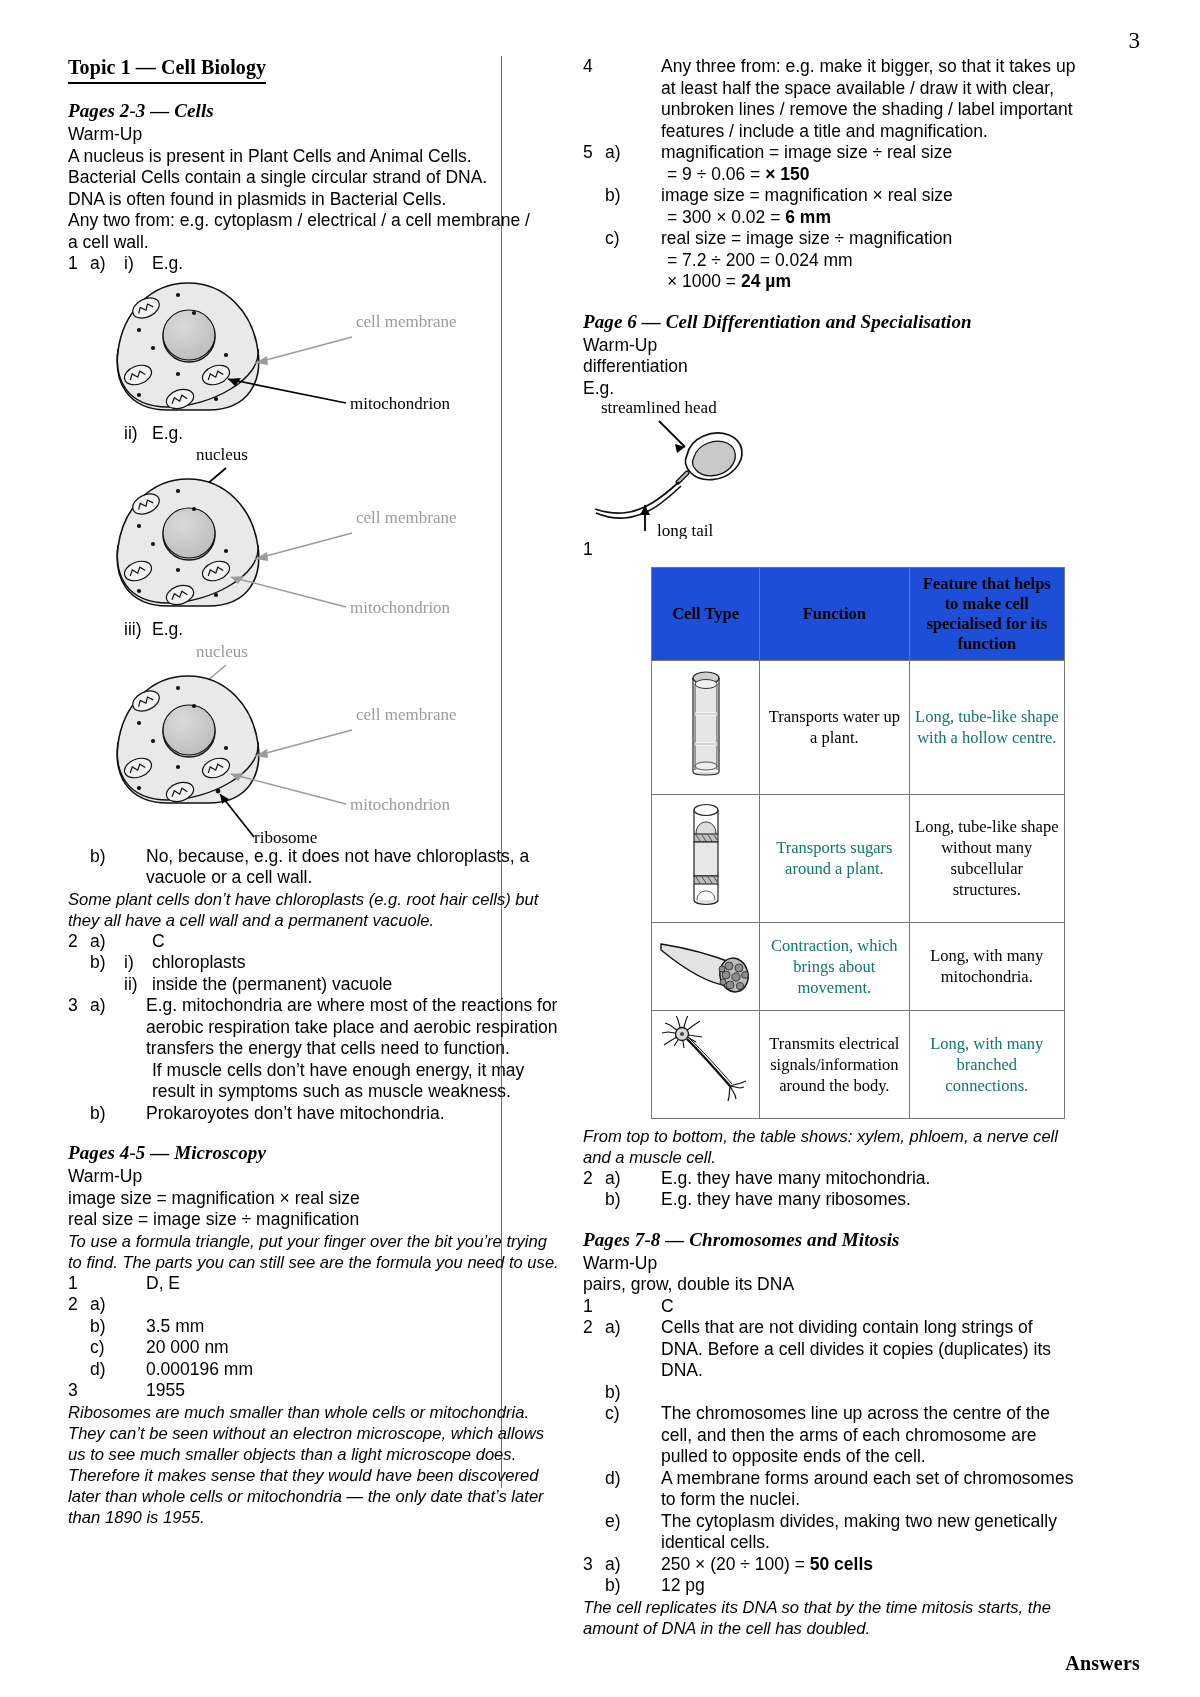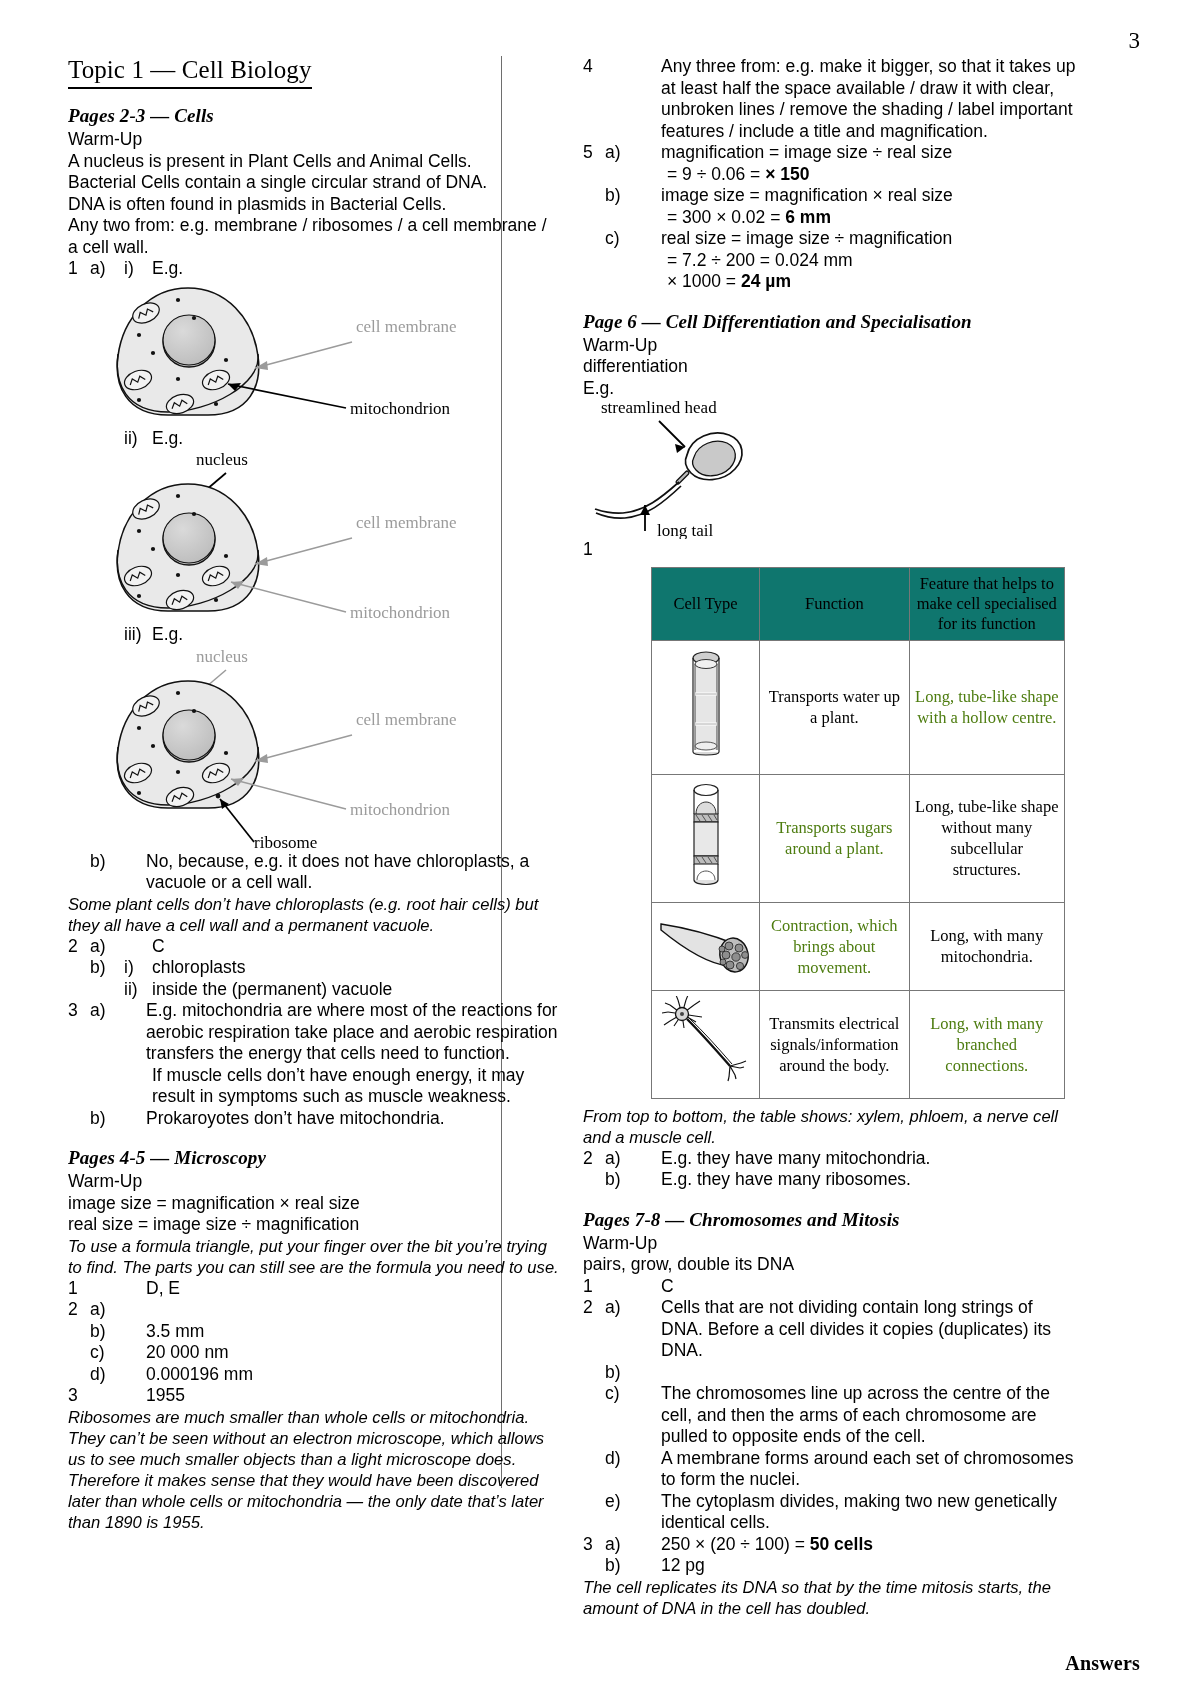--- a/index.html
+++ b/index.html
@@ -26,21 +26,21 @@
   .col{position:absolute;top:0;width:495px;}
   .col-left{left:0;}
   .col-right{left:515px;}
   .divider{
     position:absolute;left:501px;top:56px;width:1px;height:1432px;
     background:#6e6e6e;
   }
 
   h1.topic{
     font-family:"Liberation Serif",serif;
-    font-size:25px;font-weight:normal;
+    font-size:20px;font-weight:bold;
     margin:0 0 16px 0;padding:0 0 3px 0;
     display:inline-block;
     border-bottom:2.5px solid #000;
     letter-spacing:.1px;
   }
   h2.section{
     font-family:"Liberation Serif",serif;
     font-size:19px;font-weight:bold;font-style:italic;
     margin:18px 0 2px 0;letter-spacing:.1px;
   }
@@ -74,25 +74,25 @@
     width:414px;
     margin-left:68px;
     font-family:"Liberation Serif",serif;
     font-size:16.5px;
   }
   table.celltable th,table.celltable td{
     border:1px solid #777;
     text-align:center;vertical-align:middle;
     padding:6px 5px;
   }
-  table.celltable th{background:#0f766e;font-weight:normal;line-height:20px;}
+  table.celltable th{background:#1d4ed8;font-weight:bold;line-height:20px;}
   table.celltable td.fn{width:142px;line-height:21px;}
   table.celltable td.ft{width:163px;line-height:21px;}
   table.celltable td.pic{width:105px;padding:5px 2px;}
-  .ans-grey{color:#4d7c0f;}
+  .ans-grey{color:#0f766e;}
   .tbl-wrap{margin-top:6px;}
 </style>
 </head>
 <body>
 
 <div class="page">
 
   <div class="page-number">3</div>
   <div class="divider"></div>
 
@@ -100,21 +100,21 @@
 
     <div class="col col-left">
 
       <h1 class="topic">Topic 1 — Cell Biology</h1>
 
       <h2 class="section first">Pages 2-3 — Cells</h2>
       <div class="line">Warm-Up</div>
       <div class="line">A nucleus is present in Plant Cells and Animal Cells.</div>
       <div class="line">Bacterial Cells contain a single circular strand of DNA.</div>
       <div class="line">DNA is often found in plasmids in Bacterial Cells.</div>
-      <div class="line">Any two from: e.g. membrane / ribosomes / a cell membrane /</div>
+      <div class="line">Any two from: e.g. cytoplasm / electrical / a cell membrane /</div>
       <div class="line">a cell wall.</div>
 
       <div class="row">
         <span class="num">1</span>
         <span class="sub">a)</span>
         <span class="subsub">i)</span>
         <span class="body-txt">E.g.</span>
       </div>
 
       

